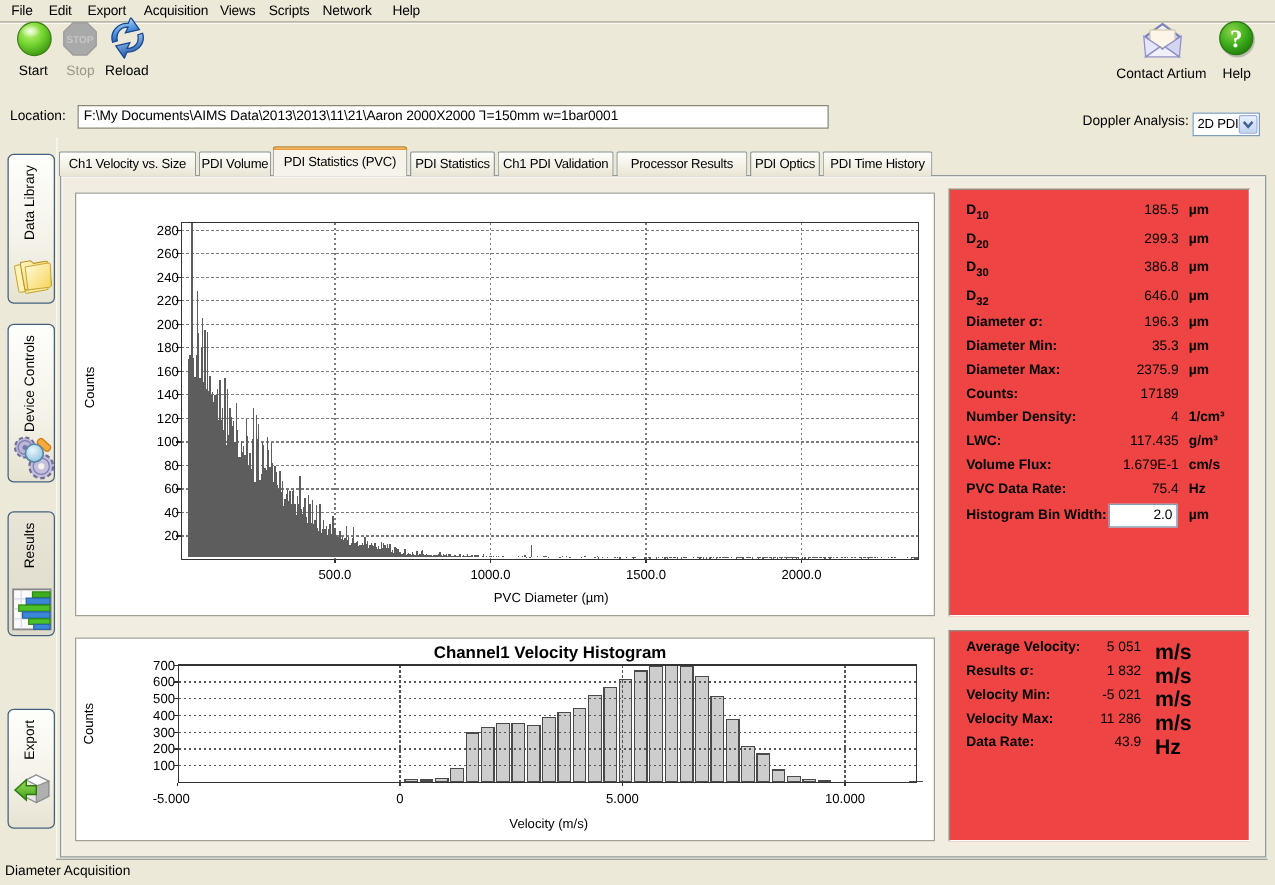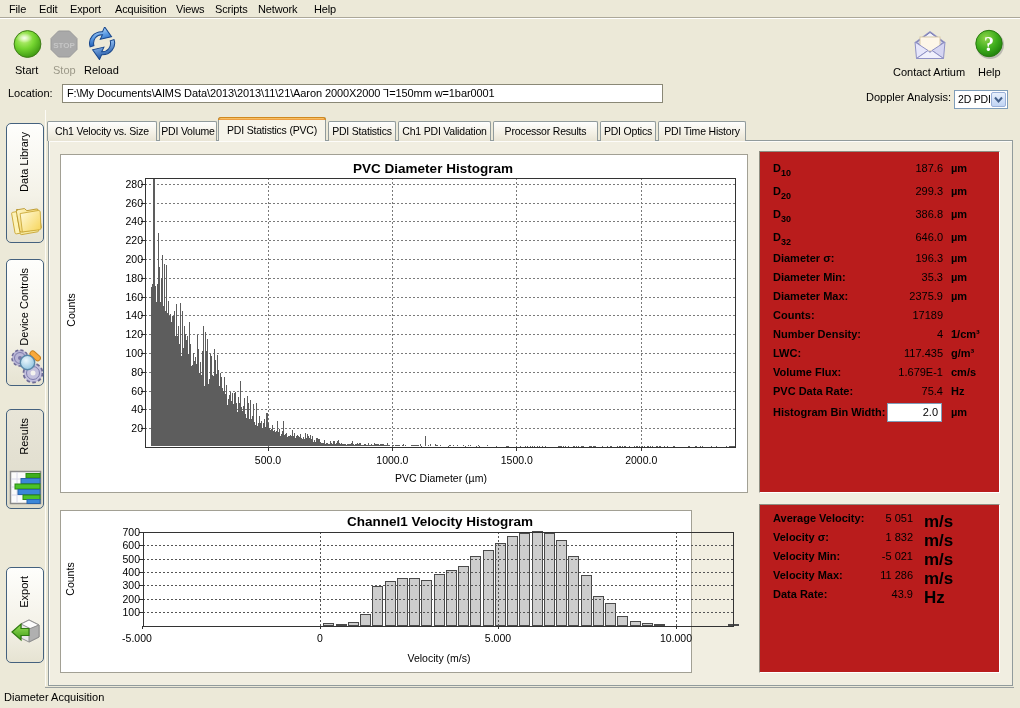--- a/index.html
+++ b/index.html
@@ -12,41 +12,41 @@
 #client{position:absolute;left:0;top:110px;width:1020px;height:576px}
 .sbtn{position:absolute;left:6px;width:38px;background:linear-gradient(180deg,#fefefc,#f4f2e8 60%,#e6e3d2);border:1px solid #44617e;border-radius:5px}
 .sbtn .txt{position:absolute;left:50%;margin-left:-7px;top:8px;writing-mode:vertical-rl;transform:rotate(180deg);font-size:11px;white-space:nowrap}
 .sic{position:absolute;left:2px}
 #tabpage{position:absolute;left:48px;top:30px;width:965px;height:546px;border:1px solid #919b9c;background:#f1eee1;box-shadow:inset 1px 1px 0 #fdfcf9}
 .tab{position:absolute;top:11px;height:20px;border:1px solid #919b9c;border-bottom:none;border-radius:2px 2px 0 0;background:linear-gradient(180deg,#fefefd,#f4f1e6 55%,#e8e4d4);font-size:10.5px;letter-spacing:-0.2px;text-align:center;line-height:19px;white-space:nowrap}
 #tabactive{top:7px;height:24px;background:#f6f4ea;z-index:5;border-radius:3px 3px 0 0;line-height:25px}
 #tabactive:before{content:"";position:absolute;left:-1px;top:-1px;right:-1px;height:2px;background:linear-gradient(180deg,#fbce74,#e78f31);border-radius:3px 3px 0 0;border:1px solid #d0891f;border-bottom:none}
 .chartpanel{position:absolute;background:#fff;border:1px solid #a2a094}
 .ctitle{position:absolute;text-align:center;font-weight:bold;font-size:13.5px;width:400px}
-.statspanel{position:absolute;background:#b91c1c;border:1px solid;border-color:#8e8e82 #fff #fff #8e8e82}
+.statspanel{position:absolute;background:#ef4444;border:1px solid;border-color:#8e8e82 #fff #fff #8e8e82}
 .slab{position:absolute;left:13px;font-size:11px;font-weight:bold;white-space:nowrap}
 .slab sub{font-size:9px;position:relative;top:1px}
 .sval{position:absolute;left:103px;width:80px;text-align:right;font-size:11px}
 .sunit{position:absolute;left:191px;font-size:11px;font-weight:bold}
 .sval2{position:absolute;left:73px;width:80px;text-align:right;font-size:11px}
 .sunit2{position:absolute;left:164px;font-size:17px;font-weight:bold}
 .sinput{position:absolute;left:127px;top:251px;width:55px;height:19px;background:#fff;border:1px solid #7f9db9;font-size:11px;line-height:17px;text-align:right;padding-right:3px}
 #statusbar{position:absolute;top:688px;left:0;width:1020px;height:20px;font-size:11px}
 </style></head><body>
 <div id="menubar">
 <span class="mi" style="left:9px">File</span>
 <span class="mi" style="left:39px">Edit</span>
 <span class="mi" style="left:70px">Export</span>
 <span class="mi" style="left:115px">Acquisition</span>
 <span class="mi" style="left:176px">Views</span>
 <span class="mi" style="left:215px">Scripts</span>
 <span class="mi" style="left:258px">Network</span>
 <span class="mi" style="left:314px">Help</span>
 </div>
-<div id="toolbar" style="position:absolute;left:0;top:20px;width:998px;height:60px">
+<div id="toolbar" style="position:absolute;left:0;top:7px;width:998px;height:60px">
 <svg style="position:absolute;left:13px;top:10px" width="30" height="29">
       <defs>
 <radialGradient id="gs" cx="38%" cy="30%" r="75%">
           <stop offset="0" stop-color="#c8f585"></stop>
           <stop offset="50%" stop-color="#76d631"></stop>
           <stop offset="100%" stop-color="#39930f"></stop>
         </radialGradient>
 <radialGradient id="gsh" cx="50%" cy="50%" r="50%">
           <stop offset="0" stop-color="#ffffff" stop-opacity="0.85"></stop>
           <stop offset="70%" stop-color="#ffffff" stop-opacity="0.25"></stop>
@@ -192,21 +192,20 @@
 <div id="tabpage"></div>
 <div class="tab" style="left:47px;width:110px">Ch1 Velocity vs. Size</div>
 <div class="tab" style="left:159px;width:58px">PDI Volume</div>
 <div class="tab" id="tabactive" style="left:218px;width:108px">PDI Statistics (PVC)</div>
 <div class="tab" style="left:328px;width:68px">PDI Statistics</div>
 <div class="tab" style="left:398px;width:93px">Ch1 PDI Validation</div>
 <div class="tab" style="left:493px;width:105px">Processor Results</div>
 <div class="tab" style="left:600px;width:56px">PDI Optics</div>
 <div class="tab" style="left:658px;width:88px">PDI Time History</div>
 <div class="chartpanel" id="cp1" style="left:60px;top:44px;width:688px;height:339px">
-<div class="ctitle" style="left:172px;top:6px">PVC Diameter Histogram</div>
 <svg width="688" height="339" style="position:absolute;left:-1px;top:-1px">
 <path d="M85 274.7H675M85 255.9H675M85 237.1H675M85 218.3H675M85 199.5H675M85 180.7H675M85 161.8H675M85 143.0H675M85 124.2H675M85 105.4H675M85 86.6H675M85 67.8H675M85 49.0H675M85 30.2H675M208.0 24V293.5M332.4 24V293.5M456.8 24V293.5M581.2 24V293.5" stroke="#7a7a7a" stroke-width="1" stroke-dasharray="2 2" fill="none" shape-rendering="crispEdges"></path>
 <path d="M91 291.5V133.1M92 291.5V129.8M93 291.5V24.0M94 291.5V24.0M95 291.5V132.2M96 291.5V147.9M97 291.5V129.6M98 291.5V79.1M99 291.5V112.7M100 291.5V148.4M101 291.5V124.1M102 291.5V100.7M103 291.5V151.6M104 291.5V110.3M105 291.5V156.9M106 291.5V111.3M107 291.5V159.0M108 291.5V146.5M109 291.5V161.9M110 291.5V159.5M111 291.5V167.8M112 291.5V162.2M113 291.5V161.9M114 291.5V157.1M115 291.5V181.9M116 291.5V150.2M117 291.5V182.0M118 291.5V172.4M119 291.5V189.7M120 291.5V148.6M121 291.5V201.6M122 291.5V157.0M123 291.5V194.1M124 291.5V172.3M125 291.5V179.6M126 291.5V186.4M127 291.5V182.4M128 291.5V199.7M129 291.5V168.1M130 291.5V190.3M131 291.5V211.7M132 291.5V211.4M133 291.5V199.2M134 291.5V207.3M135 291.5V203.1M136 291.5V209.7M137 291.5V180.9M138 291.5V195.0M139 291.5V218.8M140 291.5V208.1M141 291.5V220.8M142 291.5V197.3M143 291.5V172.3M144 291.5V231.6M145 291.5V178.0M146 291.5V196.8M147 291.5V185.3M148 291.5V229.9M149 291.5V225.2M150 291.5V199.6M151 291.5V201.6M152 291.5V220.7M153 291.5V221.9M154 291.5V195.3M155 291.5V205.8M156 291.5V219.5M157 291.5V200.6M158 291.5V216.3M159 291.5V231.5M160 291.5V218.7M161 291.5V223.4M162 291.5V234.0M163 291.5V237.4M164 291.5V223.1M165 291.5V239.5M166 291.5V230.6M167 291.5V250.6M168 291.5V245.3M169 291.5V241.0M170 291.5V237.8M171 291.5V247.0M172 291.5V238.8M173 291.5V249.5M174 291.5V238.6M175 291.5V237.6M176 291.5V249.2M177 291.5V257.9M178 291.5V242.7M179 291.5V249.1M180 291.5V226.7M181 291.5V253.4M182 291.5V257.4M183 291.5V251.7M184 291.5V244.0M185 291.5V259.5M186 291.5V264.1M187 291.5V242.3M188 291.5V249.0M189 291.5V264.6M190 291.5V245.9M191 291.5V264.9M192 291.5V262.3M193 291.5V249.6M194 291.5V268.0M195 291.5V270.8M196 291.5V249.3M197 291.5V272.0M198 291.5V269.2M199 291.5V261.7M200 291.5V269.1M201 291.5V267.0M202 291.5V273.7M203 291.5V269.2M204 291.5V265.2M205 291.5V272.8M206 291.5V258.9M207 291.5V259.1M208 291.5V268.7M209 291.5V273.9M210 291.5V275.8M211 291.5V275.4M212 291.5V270.8M213 291.5V277.3M214 291.5V275.6M215 291.5V277.6M216 291.5V276.5M217 291.5V266.6M218 291.5V277.7M219 291.5V275.4M220 291.5V281.8M221 291.5V280.0M222 291.5V276.5M223 291.5V267.3M224 291.5V280.7M225 291.5V279.6M226 291.5V279.0M227 291.5V282.6M228 291.5V281.6M229 291.5V281.6M230 291.5V280.6M231 291.5V281.8M232 291.5V275.8M233 291.5V281.5M234 291.5V279.0M235 291.5V284.4M236 291.5V282.1M237 291.5V280.6M238 291.5V282.1M239 291.5V282.7M240 291.5V280.2M241 291.5V283.8M242 291.5V285.4M243 291.5V282.5M244 291.5V284.9M245 291.5V279.3M246 291.5V284.4M247 291.5V280.0M248 291.5V282.0M249 291.5V284.4M250 291.5V281.0M251 291.5V284.5M252 291.5V281.5M253 291.5V287.7M254 291.5V285.6M255 291.5V288.4M256 291.5V283.9M257 291.5V284.2M258 291.5V285.2M259 291.5V285.0M260 291.5V287.7M261 291.5V289.3M262 291.5V289.0M263 291.5V288.6M264 291.5V285.5M265 291.5V289.6M266 291.5V288.8M267 291.5V288.7M268 291.5V289.5M269 291.5V289.6M270 291.5V287.2M271 291.5V289.4M272 291.5V289.9M273 291.5V286.5M274 291.5V286.8M275 291.5V289.9M276 291.5V289.4M277 291.5V286.7M278 291.5V286.3M279 291.5V289.1M280 291.5V290.3M281 291.5V289.3M282 291.5V290.3M283 291.5V289.9M284 291.5V290.0M285 291.5V290.0M286 291.5V290.5M287 291.5V289.6M288 291.5V290.0M289 291.5V289.9M290 291.5V289.8M291 291.5V288.9M292 291.5V287.4M293 291.5V290.1M294 291.5V290.9M295 291.5V289.5M296 291.5V290.3M297 291.5V288.9M298 291.5V290.4M299 291.5V288.8M300 291.5V288.8M301 291.5V290.7M302 291.5V291.0M303 291.5V290.5M304 291.5V290.0M305 291.5V290.4M306 291.5V291.0M307 291.5V290.7M308 291.5V289.2M309 291.5V291.2M310 291.5V291.1M311 291.5V289.8M312 291.5V290.8M313 291.5V290.9M314 291.5V289.4M315 291.5V290.4M316 291.5V290.4M317 291.5V289.7M318 291.5V290.3M319 291.5V291.4M320 291.5V290.1M321 291.5V289.9M322 291.5V290.3M323 291.5V289.7M324 291.5V291.4M325 291.5V291.4M326 291.5V291.0M327 291.5V288.9M328 291.5V291.4M329 291.5V291.1M330 291.5V291.5M331 291.5V291.5M332 291.5V290.5M333 291.5V290.6M334 291.5V291.7M335 291.5V291.1M336 291.5V291.3M337 291.5V290.9M338 291.5V291.4M339 291.5V290.8M340 291.5V291.7M341 291.5V291.7M342 291.5V290.9M343 291.5V290.4M344 291.5V291.8M345 291.5V291.3M346 291.5V291.8M347 291.5V291.9M348 291.5V291.6M349 291.5V291.8M350 291.5V291.6M351 291.5V291.4M352 291.5V291.3M353 291.5V291.4M354 291.5V291.2M355 291.5V291.1M356 291.5V291.4M357 291.5V291.3M358 291.5V290.8M359 291.5V291.8M360 291.5V290.3M361 291.5V292.5M362 291.5V291.7M364 291.5V292.0M365 291.5V282.2M368 291.5V291.4M370 291.5V290.4M371 291.5V291.9M372 291.5V291.6M375 291.5V290.4M376 291.5V290.8M377 291.5V290.5M378 291.5V291.6M379 291.5V292.2M380 291.5V291.4M382 291.5V291.9M386 291.5V291.8M388 291.5V292.6M389 291.5V291.2M390 291.5V291.0M393 291.5V291.1M394 291.5V291.7M395 291.5V291.9M396 291.5V292.1M397 291.5V291.3M403 291.5V291.2M404 291.5V291.5M405 291.5V292.6M406 291.5V291.7M408 291.5V291.1M410 291.5V291.4M416 291.5V292.5M418 291.5V291.1M419 291.5V292.8M420 291.5V291.7M422 291.5V292.2M424 291.5V291.6M426 291.5V292.3M427 291.5V291.4M428 291.5V291.6M429 291.5V291.9M432 291.5V292.2M434 291.5V292.4M436 291.5V292.8M437 291.5V291.9M438 291.5V291.9M441 291.5V292.1M443 291.5V291.6M445 291.5V291.8M446 291.5V292.7M447 291.5V292.8M448 291.5V292.7M455 291.5V291.5M456 291.5V292.8M457 291.5V292.2M459 291.5V292.3M460 291.5V292.8M461 291.5V291.9M464 291.5V291.9M465 291.5V292.8M466 291.5V291.9M467 291.5V292.5M470 291.5V292.5M472 291.5V292.9M473 291.5V292.0M474 291.5V292.8M476 291.5V292.4M477 291.5V292.5M478 291.5V291.9M479 291.5V292.6M480 291.5V292.3M481 291.5V291.7M482 291.5V292.9M485 291.5V292.9M487 291.5V292.2M488 291.5V292.2M489 291.5V292.0M493 291.5V291.8M495 291.5V292.0M498 291.5V292.5M499 291.5V292.7M500 291.5V292.8M501 291.5V292.6M503 291.5V293.0M505 291.5V292.9M508 291.5V292.8M509 291.5V292.1M511 291.5V292.4M513 291.5V292.9M514 291.5V292.6M515 291.5V291.9M516 291.5V292.7M518 291.5V292.5M519 291.5V292.1M520 291.5V292.3M521 291.5V292.5M522 291.5V292.6M523 291.5V292.5M525 291.5V292.4M529 291.5V292.9M530 291.5V292.5M531 291.5V292.6M532 291.5V292.4M533 291.5V292.7M534 291.5V292.8M535 291.5V293.0M536 291.5V291.9M537 291.5V292.2M538 291.5V292.1M539 291.5V292.3M540 291.5V292.1M542 291.5V292.9M546 291.5V292.1M547 291.5V292.9M548 291.5V292.4M550 291.5V293.0M551 291.5V293.0M552 291.5V292.1M553 291.5V292.4M554 291.5V292.2M556 291.5V292.1M557 291.5V292.8M559 291.5V293.0M560 291.5V292.6M562 291.5V292.9M564 291.5V292.5M565 291.5V292.8M566 291.5V292.1M568 291.5V292.2M569 291.5V293.0M570 291.5V292.1M571 291.5V292.4M572 291.5V292.2M573 291.5V292.4M574 291.5V293.0M575 291.5V292.4M576 291.5V292.6M577 291.5V293.0M578 291.5V292.1M579 291.5V292.9M582 291.5V293.0M584 291.5V293.0M587 291.5V293.0M588 291.5V292.5M590 291.5V292.6M591 291.5V292.0M592 291.5V292.5M593 291.5V292.4M594 291.5V292.2M596 291.5V292.6M597 291.5V292.6M599 291.5V292.6M600 291.5V293.0M603 291.5V292.0M604 291.5V293.0M605 291.5V292.2M607 291.5V292.5M609 291.5V292.3M610 291.5V292.4M613 291.5V292.7M614 291.5V292.7M616 291.5V292.4M618 291.5V292.1M621 291.5V292.2M622 291.5V292.3M624 291.5V292.3M628 291.5V292.6M629 291.5V292.9M631 291.5V292.3M632 291.5V292.4M634 291.5V292.3M635 291.5V292.8M636 291.5V292.5M637 291.5V292.4M638 291.5V292.3M640 291.5V292.6M642 291.5V292.6M645 291.5V292.3M651 291.5V292.7M653 291.5V292.4M654 291.5V292.2M656 291.5V292.7M666 291.5V292.5M669 291.5V292.9M670 291.5V292.5M671 291.5V292.6M672 291.5V293.0M673 291.5V293.0M674 291.5V293.0" stroke="#5d5d5d" stroke-width="1" shape-rendering="crispEdges"></path>
 <rect x="85" y="24" width="590" height="269.5" fill="none" stroke="#333" stroke-width="1" shape-rendering="crispEdges"></rect>
 <path d="M81 274.7H85M81 255.9H85M81 237.1H85M81 218.3H85M81 199.5H85M81 180.7H85M81 161.8H85M81 143.0H85M81 124.2H85M81 105.4H85M81 86.6H85M81 67.8H85M81 49.0H85M81 30.2H85M208.0 293.5V296.5M332.4 293.5V296.5M456.8 293.5V296.5M581.2 293.5V296.5" stroke="#333" stroke-width="1" shape-rendering="crispEdges"></path>
 <text x="83" y="278.2" text-anchor="end" font-size="10.5">20</text>
         <text x="83" y="259.4" text-anchor="end" font-size="10.5">40</text>
         <text x="83" y="240.6" text-anchor="end" font-size="10.5">60</text>
         <text x="83" y="221.8" text-anchor="end" font-size="10.5">80</text>
         <text x="83" y="203.0" text-anchor="end" font-size="10.5">100</text>
@@ -222,21 +221,21 @@
 <text x="208.0" y="309.5" text-anchor="middle" font-size="10.5">500.0</text>
         <text x="332.4" y="309.5" text-anchor="middle" font-size="10.5">1000.0</text>
         <text x="456.8" y="309.5" text-anchor="middle" font-size="10.5">1500.0</text>
         <text x="581.2" y="309.5" text-anchor="middle" font-size="10.5">2000.0</text>
 <text x="381" y="327.5" text-anchor="middle" font-size="10.5">PVC Diameter (µm)</text>
 <text x="15" y="156" text-anchor="middle" font-size="10.5" transform="rotate(-90 15 156)">Counts</text>
 </svg>
 </div>
 <div class="statspanel" id="sp1" style="left:759px;top:41px;width:241px;height:342px">
 <div class="slab" style="top:10px">D<sub>10</sub></div>
-<div class="sval" style="top:10px">187.6</div>
+<div class="sval" style="top:10px">185.5</div>
 <div class="sunit" style="top:10px">µm</div>
 <div class="slab" style="top:33px">D<sub>20</sub></div>
 <div class="sval" style="top:33px">299.3</div>
 <div class="sunit" style="top:33px">µm</div>
 <div class="slab" style="top:56px">D<sub>30</sub></div>
 <div class="sval" style="top:56px">386.8</div>
 <div class="sunit" style="top:56px">µm</div>
 <div class="slab" style="top:79px">D<sub>32</sub></div>
 <div class="sval" style="top:79px">646.0</div>
 <div class="sunit" style="top:79px">µm</div>
@@ -260,21 +259,21 @@
 <div class="slab" style="top:214px">Volume Flux:</div>
 <div class="sval" style="top:214px">1.679E-1</div>
 <div class="sunit" style="top:214px">cm/s</div>
 <div class="slab" style="top:233px">PVC Data Rate:</div>
 <div class="sval" style="top:233px">75.4</div>
 <div class="sunit" style="top:233px">Hz</div>
 <div class="slab" style="top:254px">Histogram Bin Width:</div>
 <div class="sinput">2.0</div>
 <div class="sunit" style="top:254px">µm</div>
 </div>
-<div class="chartpanel" id="cp2" style="left:60px;top:400px;width:632px;height:163px">
+<div class="chartpanel" id="cp2" style="left:60px;top:400px;width:688px;height:163px">
 <div class="ctitle" style="left:179px;top:3px">Channel1 Velocity Histogram</div>
 <svg width="688" height="163" style="position:absolute;left:-1px;top:-1px">
 <rect x="263.9" y="113.6" width="10" height="1.4" fill="#cdcdcd" stroke="#4a4a4a" stroke-width="1" shape-rendering="crispEdges"></rect>
         <rect x="276.1" y="114.0" width="10" height="1.0" fill="#cdcdcd" stroke="#4a4a4a" stroke-width="1" shape-rendering="crispEdges"></rect>
         <rect x="288.4" y="112.5" width="10" height="2.5" fill="#cdcdcd" stroke="#4a4a4a" stroke-width="1" shape-rendering="crispEdges"></rect>
         <rect x="300.6" y="104.7" width="10" height="10.3" fill="#cdcdcd" stroke="#4a4a4a" stroke-width="1" shape-rendering="crispEdges"></rect>
         <rect x="312.9" y="76.3" width="10" height="38.7" fill="#cdcdcd" stroke="#4a4a4a" stroke-width="1" shape-rendering="crispEdges"></rect>
         <rect x="325.1" y="71.8" width="10" height="43.2" fill="#cdcdcd" stroke="#4a4a4a" stroke-width="1" shape-rendering="crispEdges"></rect>
         <rect x="337.4" y="68.8" width="10" height="46.2" fill="#cdcdcd" stroke="#4a4a4a" stroke-width="1" shape-rendering="crispEdges"></rect>
         <rect x="349.6" y="68.8" width="10" height="46.2" fill="#cdcdcd" stroke="#4a4a4a" stroke-width="1" shape-rendering="crispEdges"></rect>
@@ -316,21 +315,21 @@
         <text x="438.0" y="132" text-anchor="middle" font-size="10.5">5.000</text>
         <text x="616.0" y="132" text-anchor="middle" font-size="10.5">10.000</text>
 <text x="379" y="152" text-anchor="middle" font-size="10.5">Velocity (m/s)</text>
 <text x="14" y="69" text-anchor="middle" font-size="10.5" transform="rotate(-90 14 69)">Counts</text>
 </svg>
 </div>
 <div class="statspanel" id="sp2" style="left:759px;top:394px;width:241px;height:169px">
 <div class="slab" style="top:7px">Average Velocity:</div>
 <div class="sval2" style="top:7px">5 051</div>
 <div class="sunit2" style="top:7px">m/s</div>
-<div class="slab" style="top:26px">Velocity σ:</div>
+<div class="slab" style="top:26px">Results σ:</div>
 <div class="sval2" style="top:26px">1 832</div>
 <div class="sunit2" style="top:26px">m/s</div>
 <div class="slab" style="top:45px">Velocity Min:</div>
 <div class="sval2" style="top:45px">-5 021</div>
 <div class="sunit2" style="top:45px">m/s</div>
 <div class="slab" style="top:64px">Velocity Max:</div>
 <div class="sval2" style="top:64px">11 286</div>
 <div class="sunit2" style="top:64px">m/s</div>
 <div class="slab" style="top:83px">Data Rate:</div>
 <div class="sval2" style="top:83px">43.9</div>

